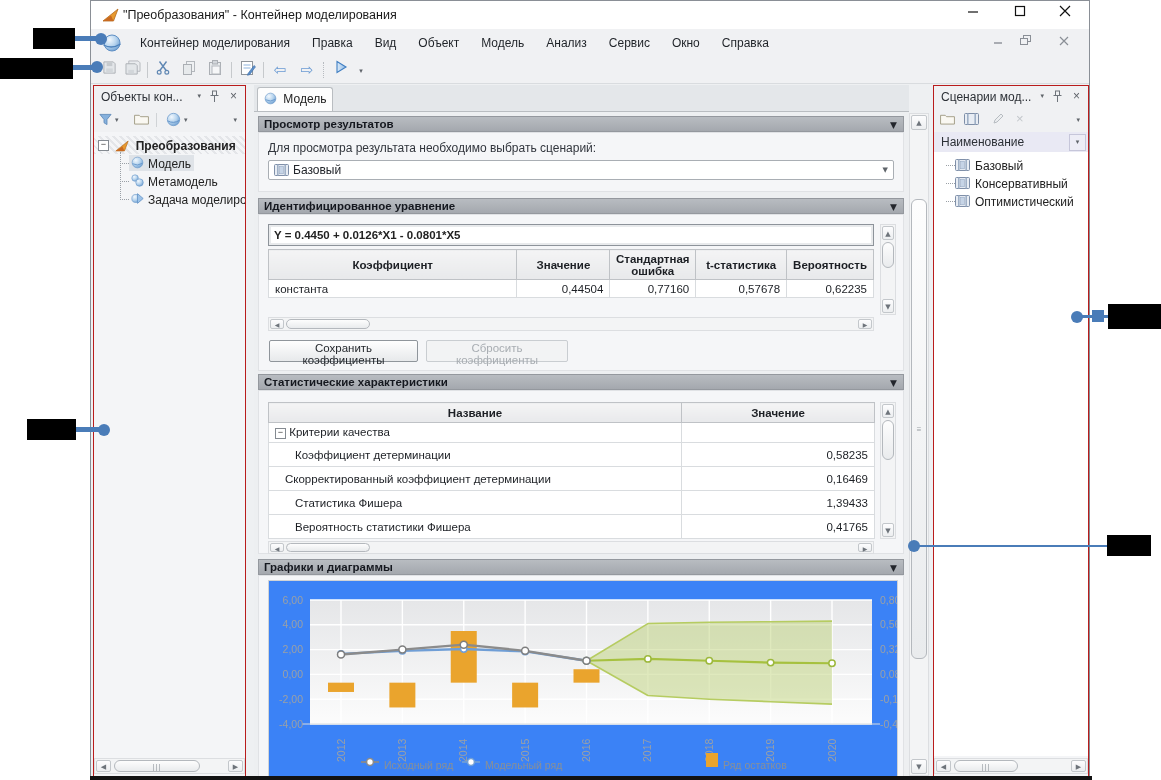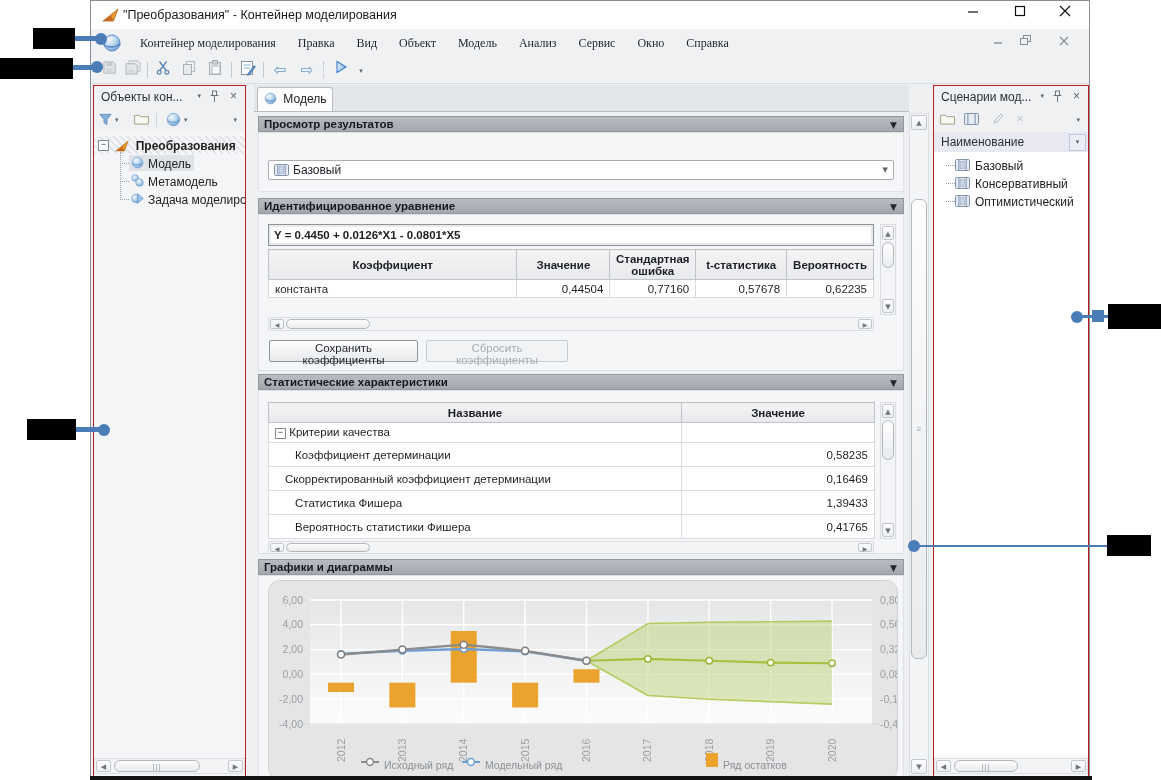--- a/index.html
+++ b/index.html
@@ -8,21 +8,21 @@
   .abs{position:absolute;}
   .uic{font-family:"DejaVu Sans",sans-serif;}
 
   
   #win{position:absolute;left:90px;top:0;width:1000px;height:780px;background:#eef0f2;
        border:1px solid #8a8f96;box-sizing:border-box;overflow:hidden;}
   #titlebar{position:absolute;left:0;top:0;width:100%;height:28px;background:#fff;}
   #titlebar .ttl{position:absolute;left:32px;top:7px;font-size:12.5px;color:#1a1a1a;}
   .cap-btn{position:absolute;top:4px;width:28px;height:20px;text-align:center;}
   #menubar{position:absolute;left:0;top:28px;width:100%;height:28px;background:#f0f1f3;}
-  .menu-item{display:inline-block;padding:7px 11px 6px 11px;font-size:12px;color:#1f2328;cursor:default;font-family:Liberation Serif, serif;}
+  .menu-item{display:inline-block;padding:7px 11px 6px 11px;font-size:12px;color:#1f2328;cursor:default;}
   #toolbar{position:absolute;left:0;top:56px;width:100%;height:26px;background:#f0f1f3;
            border-bottom:1px solid #d9dcdf;}
   .tb-ic{position:absolute;top:3px;width:20px;height:20px;text-align:center;line-height:20px;}
   .tb-sep{position:absolute;top:5px;width:1px;height:16px;background:#c6c9cc;}
   .mdi{position:absolute;top:6px;width:22px;height:16px;text-align:center;color:#8a8f96;}
 
   
   .dock{position:absolute;top:84px;height:692px;background:#f4f5f7;border:1px solid #b91c1c;box-sizing:border-box;}
   .dock-hdr{position:absolute;left:0;top:0;right:0;height:22px;background:#f0f1f3;border-bottom:1px solid #dadde0;}
   .dock-hdr .t{position:absolute;left:7px;top:4px;font-size:12px;color:#2c3036;}
@@ -287,20 +287,21 @@
           </svg>
           <span style="margin-left:3px">Модель</span>
         </div>
       </div>
 
       <div class="sec-hdr" style="top:31px">
         <span class="t">Просмотр результатов</span>
         <span class="col uic">▼</span>
       </div>
       <div class="sec-body" style="top:47px;height:60px">
+        <div class="abs" style="left:9px;top:8px;color:#32363d">Для просмотра результата необходимо выбрать сценарий:</div>
         <div class="combo" style="left:9px;top:27px;width:626px">
           <svg class="abs" style="left:5px;top:3px" width="15" height="12" viewBox="0 0 15 12">
             <rect x="0.5" y="0.5" width="14" height="11" rx="1" fill="#e8edf4" stroke="#7f8fa8"></rect>
               <rect x="3" y="0.5" width="1.6" height="11" fill="#9fb0c6"></rect>
               <rect x="10.4" y="0.5" width="1.6" height="11" fill="#9fb0c6"></rect>
               <rect x="5.6" y="2.2" width="3.8" height="7.6" fill="#c6d4e6" stroke="#8fa2bc" stroke-width="0.5"></rect>
           </svg>
           <span class="cv">Базовый</span>
           <span class="ca uic">▼</span>
         </div>
@@ -408,21 +409,21 @@
           <div class="sb-thumb" style="left:17px;top:1px;width:84px;height:9px"></div>
           <div class="sb-btn uic" style="right:1px;top:1px;width:14px;height:9px;font-size:6px;line-height:9px">▶</div>
         </div>
       </div>
 
       <div class="sec-hdr" style="top:474px">
         <span class="t">Графики и диаграммы</span>
         <span class="col uic">▼</span>
       </div>
       <div class="sec-body" style="top:490px;height:202px">
-        <div class="abs" style="left:9px;top:4px;width:628px;height:198px;background:#e5e5e5;border:1px solid #d0d3d6;border-radius:12px;overflow:hidden" id="chart-card"><svg width="628" height="210">
+        <div class="abs" style="left:9px;top:4px;width:628px;height:198px;background:#3b82f6;border:1px solid #d0d3d6;border-radius:0;overflow:hidden" id="chart-card"><svg width="628" height="210">
               <rect x="41" y="19" width="562" height="124" fill="url(#gplot)"></rect>
               <line x1="41" x2="603" y1="19" y2="19" stroke="#fff" stroke-width="1.4"></line>
               <line x1="41" x2="603" y1="43.8" y2="43.8" stroke="#fff" stroke-width="1.4"></line>
               <line x1="41" x2="603" y1="68.6" y2="68.6" stroke="#fff" stroke-width="1.4"></line>
               <line x1="41" x2="603" y1="93.4" y2="93.4" stroke="#fff" stroke-width="1.4"></line>
               <line x1="41" x2="603" y1="118.2" y2="118.2" stroke="#fff" stroke-width="1.4"></line>
               <line x1="41" x2="603" y1="143" y2="143" stroke="#fff" stroke-width="1.4"></line>
               <line x1="72" x2="72" y1="19" y2="143" stroke="#fff" stroke-width="1.4"></line>
               <line x1="133.375" x2="133.375" y1="19" y2="143" stroke="#fff" stroke-width="1.4"></line>
               <line x1="194.75" x2="194.75" y1="19" y2="143" stroke="#fff" stroke-width="1.4"></line>

